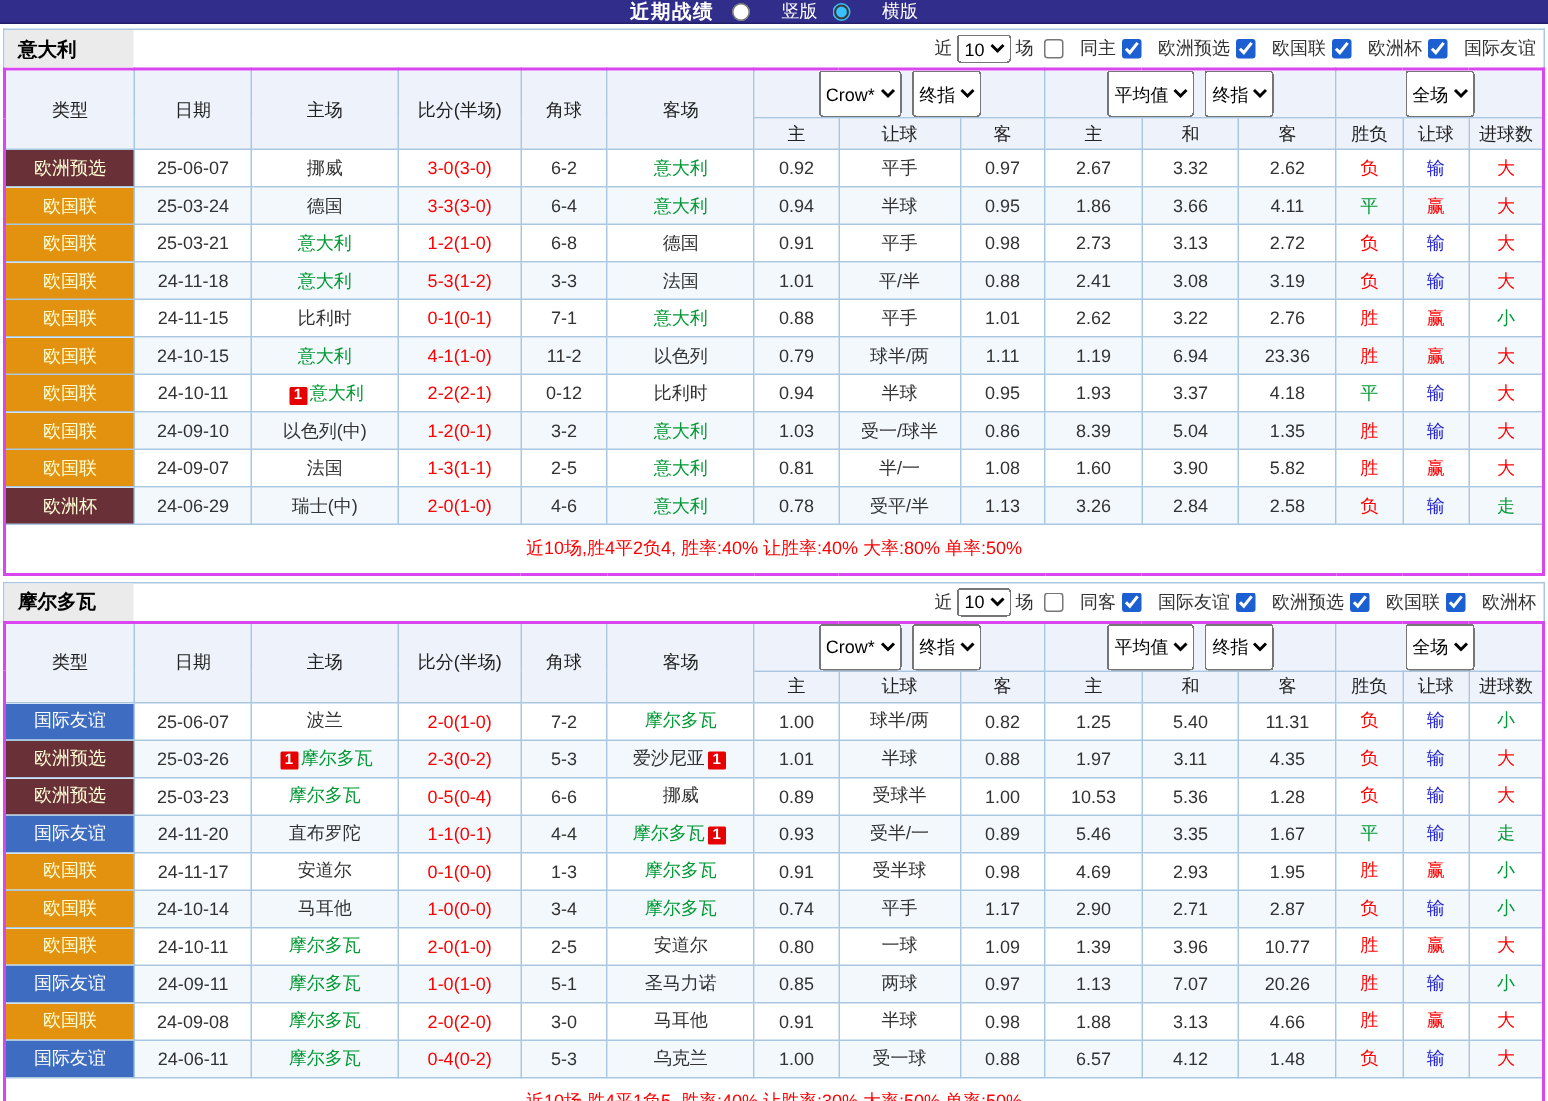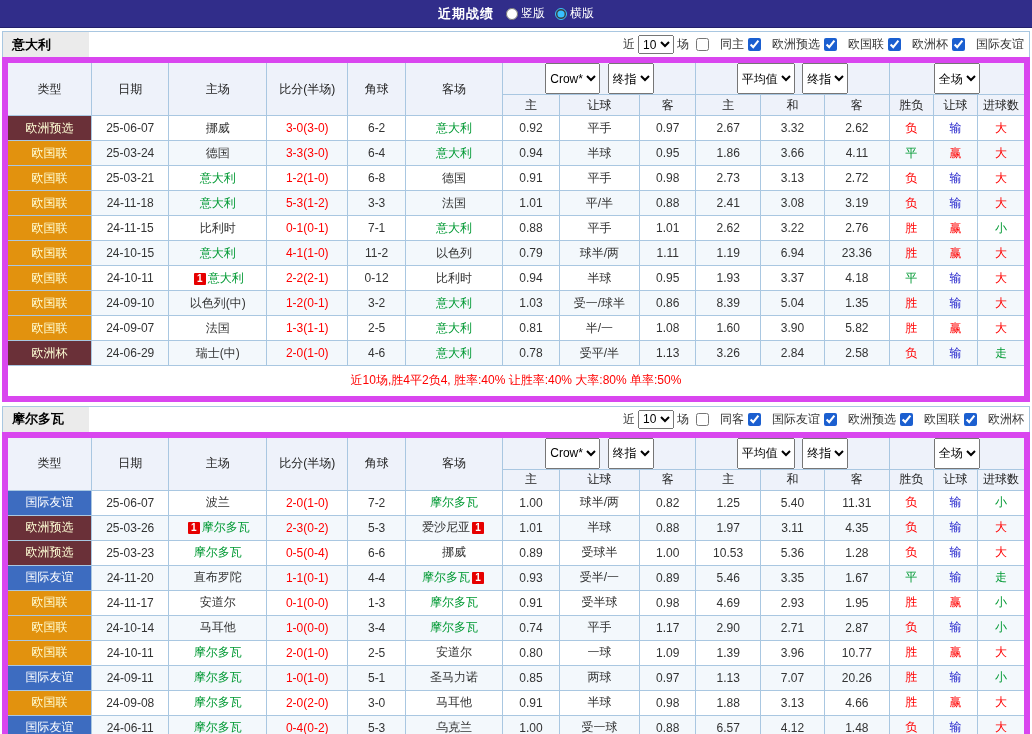--- a/index.html
+++ b/index.html
@@ -1,32 +1,32 @@
 <!DOCTYPE html>
 <html><head>
 <meta charset="utf-8">
 <style>
 *{box-sizing:border-box;margin:0;padding:0;}
 html,body{width:1032px;}
 body{height:734px;overflow:hidden;background:#fff;font-family:"Liberation Sans","DejaVu Sans",sans-serif;font-size:12px;color:#333;}
-.topbar{height:28px;background:#312d8a;display:flex;align-items:center;justify-content:center;gap:12px;border-bottom:1px solid #23206b;}
+.topbar{height:16px;background:#312d8a;display:flex;align-items:center;justify-content:center;gap:12px;border-bottom:1px solid #23206b;}
 .topbar .title{color:#fff;font-weight:bold;font-size:13px;letter-spacing:1px;}
 #view-toggle{display:inline-flex;gap:10px;}
-.vopt{display:inline-flex;align-items:center;gap:3px;color:#fff;cursor:pointer;}
+.vopt{display:inline-flex;align-items:center;gap:21px;color:#fff;cursor:pointer;}
 .vopt input{accent-color:#39c0ff;width:12px;height:12px;margin:0;}
 .section{margin:3px 2px 4px;}
 .section-head{display:flex;align-items:stretch;height:26px;border:1px solid #a9c7e1;border-bottom:0;background:#fff;}
 .team-name{width:86px;background:#ebebeb;display:flex;align-items:center;padding-left:9px;font-weight:bold;font-size:13px;color:#000;}
 .filters{flex:1;display:flex;align-items:center;justify-content:flex-end;gap:3px;padding-right:5px;}
 .filters .lbl{color:#333;}
 .filters select{height:19px;font-size:12px;}
 .checks{display:inline-flex;align-items:center;}
 .chk{display:inline-flex;align-items:center;gap:11px;margin-left:4px;cursor:pointer;}
 .chk input{width:13px;height:13px;accent-color:#1b5fd0;margin:0;}
-table{width:100%;border-collapse:collapse;table-layout:fixed;border:6px solid #d946ef;}
+table{width:100%;border-collapse:collapse;table-layout:fixed;border:2px solid #d946ef;}
 th,td{border:1px solid #a9c7e1;text-align:center;padding:0 2px;white-space:nowrap;overflow:hidden;height:25px;font-weight:normal;}
 thead th{background:#eef2fa;color:#222;}
 .group-row th{height:24px;}
 .sub-row th{height:21px;}
 .group-row select{font-size:12px;height:31px;margin:0 2px;max-width:72px;}
 tbody tr:nth-child(even) td{background:#f3f8fc;}
 td.tc{color:#ffffd6;}
 tbody tr td.tc-maroon{background:#6a3038;}
 tbody tr td.tc-orange{background:#e2920e;}
 tbody tr td.tc-blue{background:#3d6cc0;color:#fff;}

